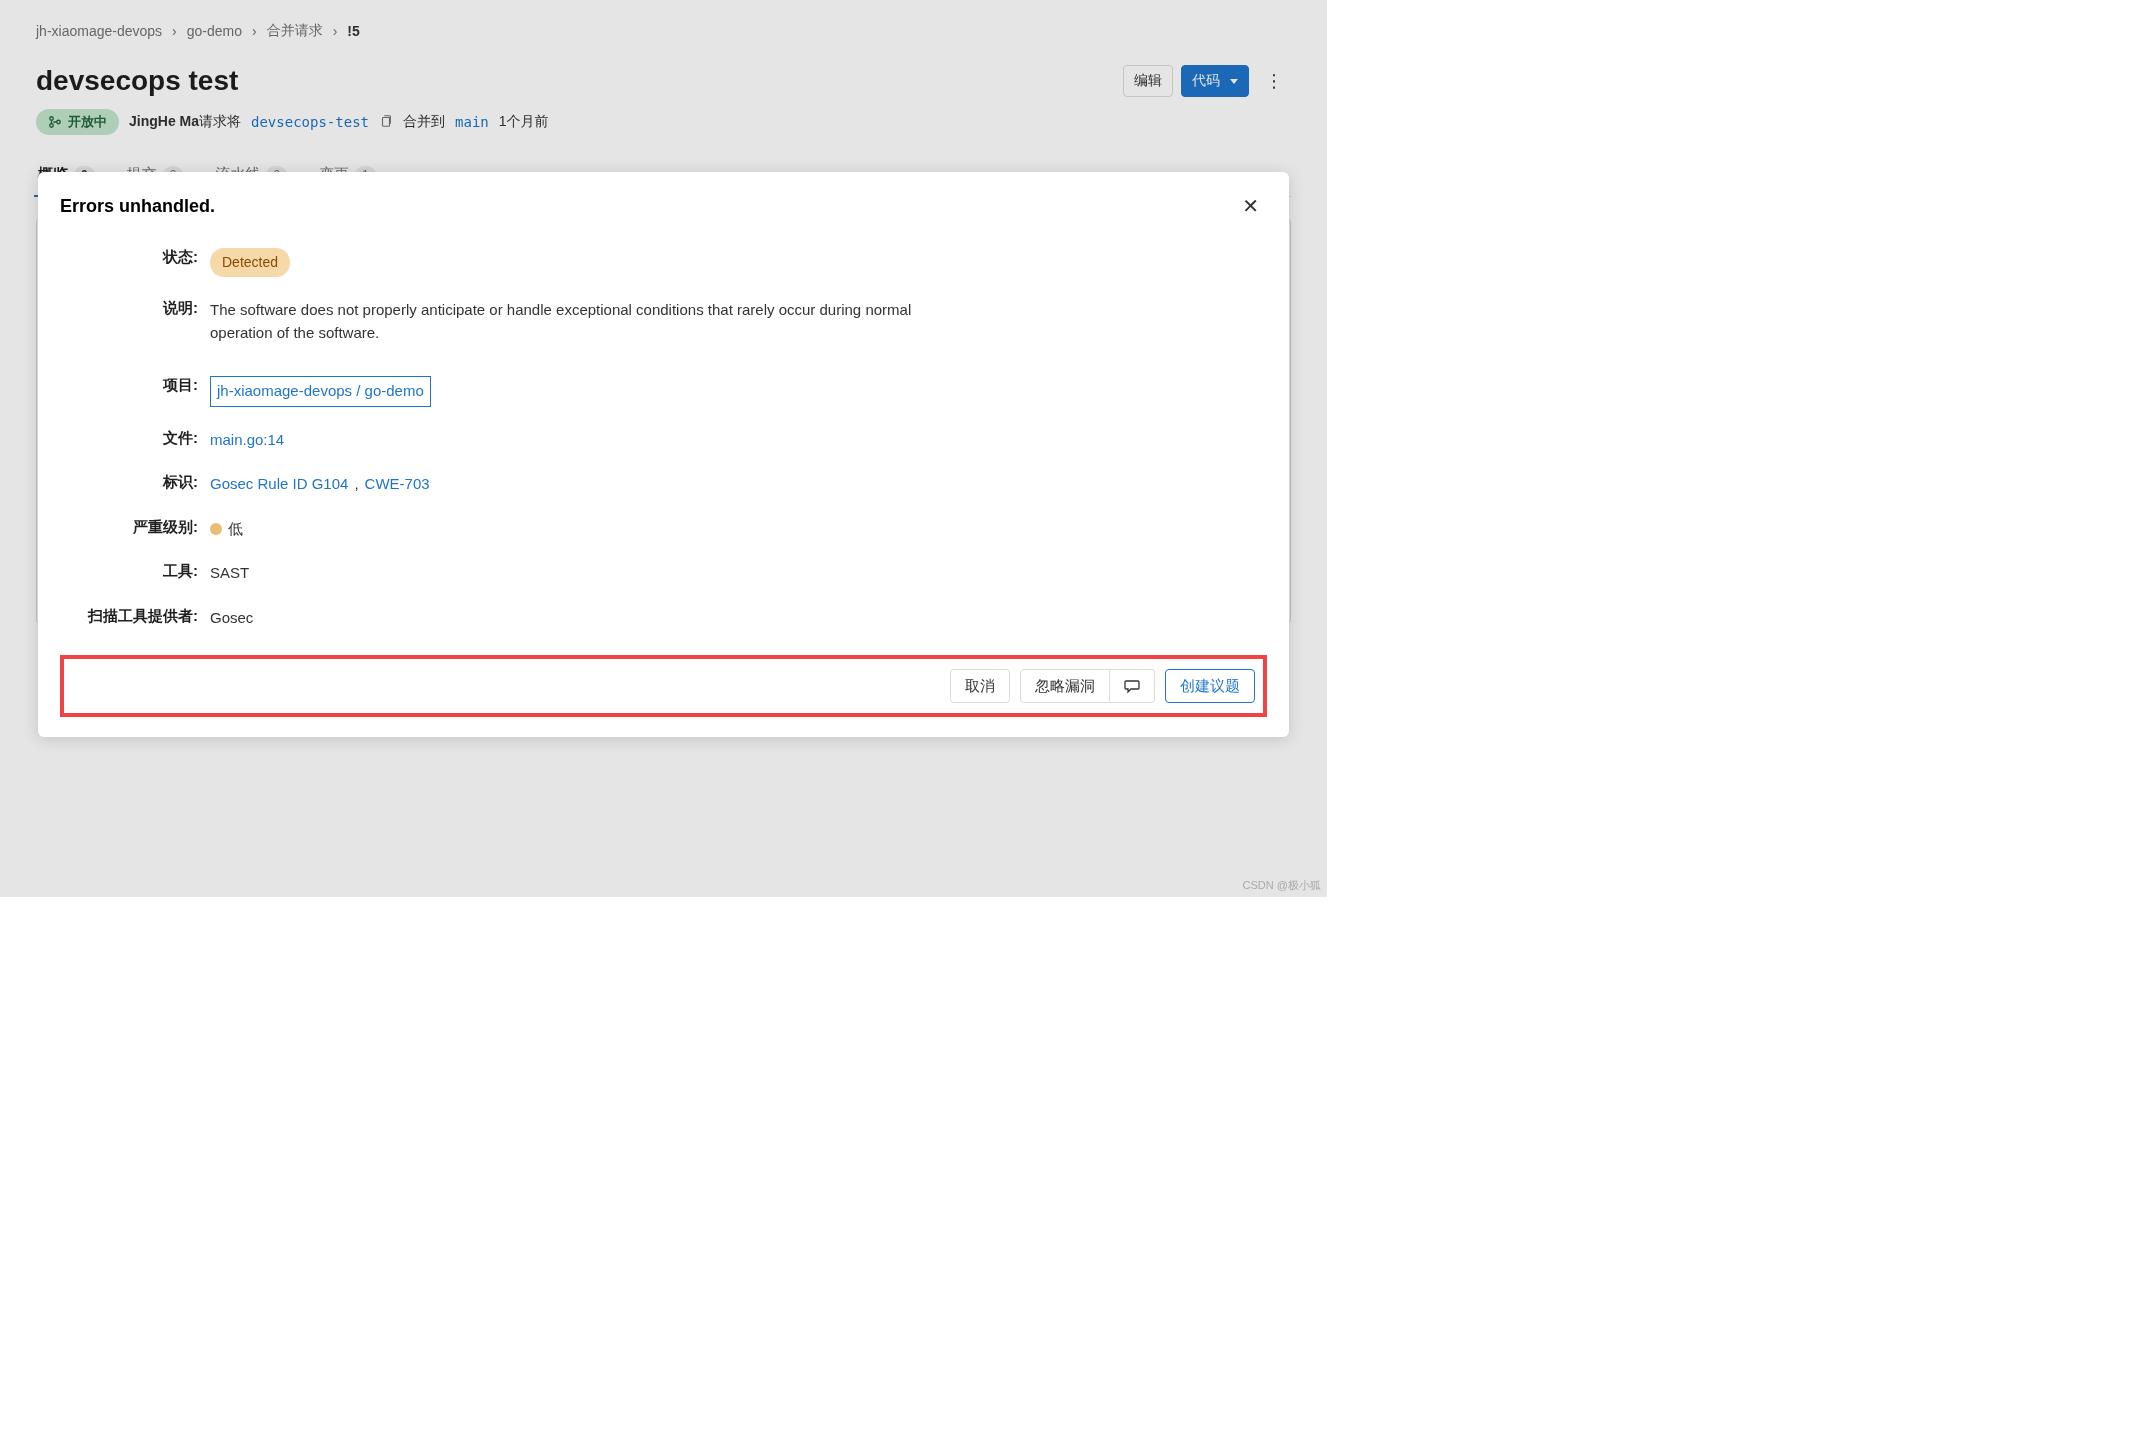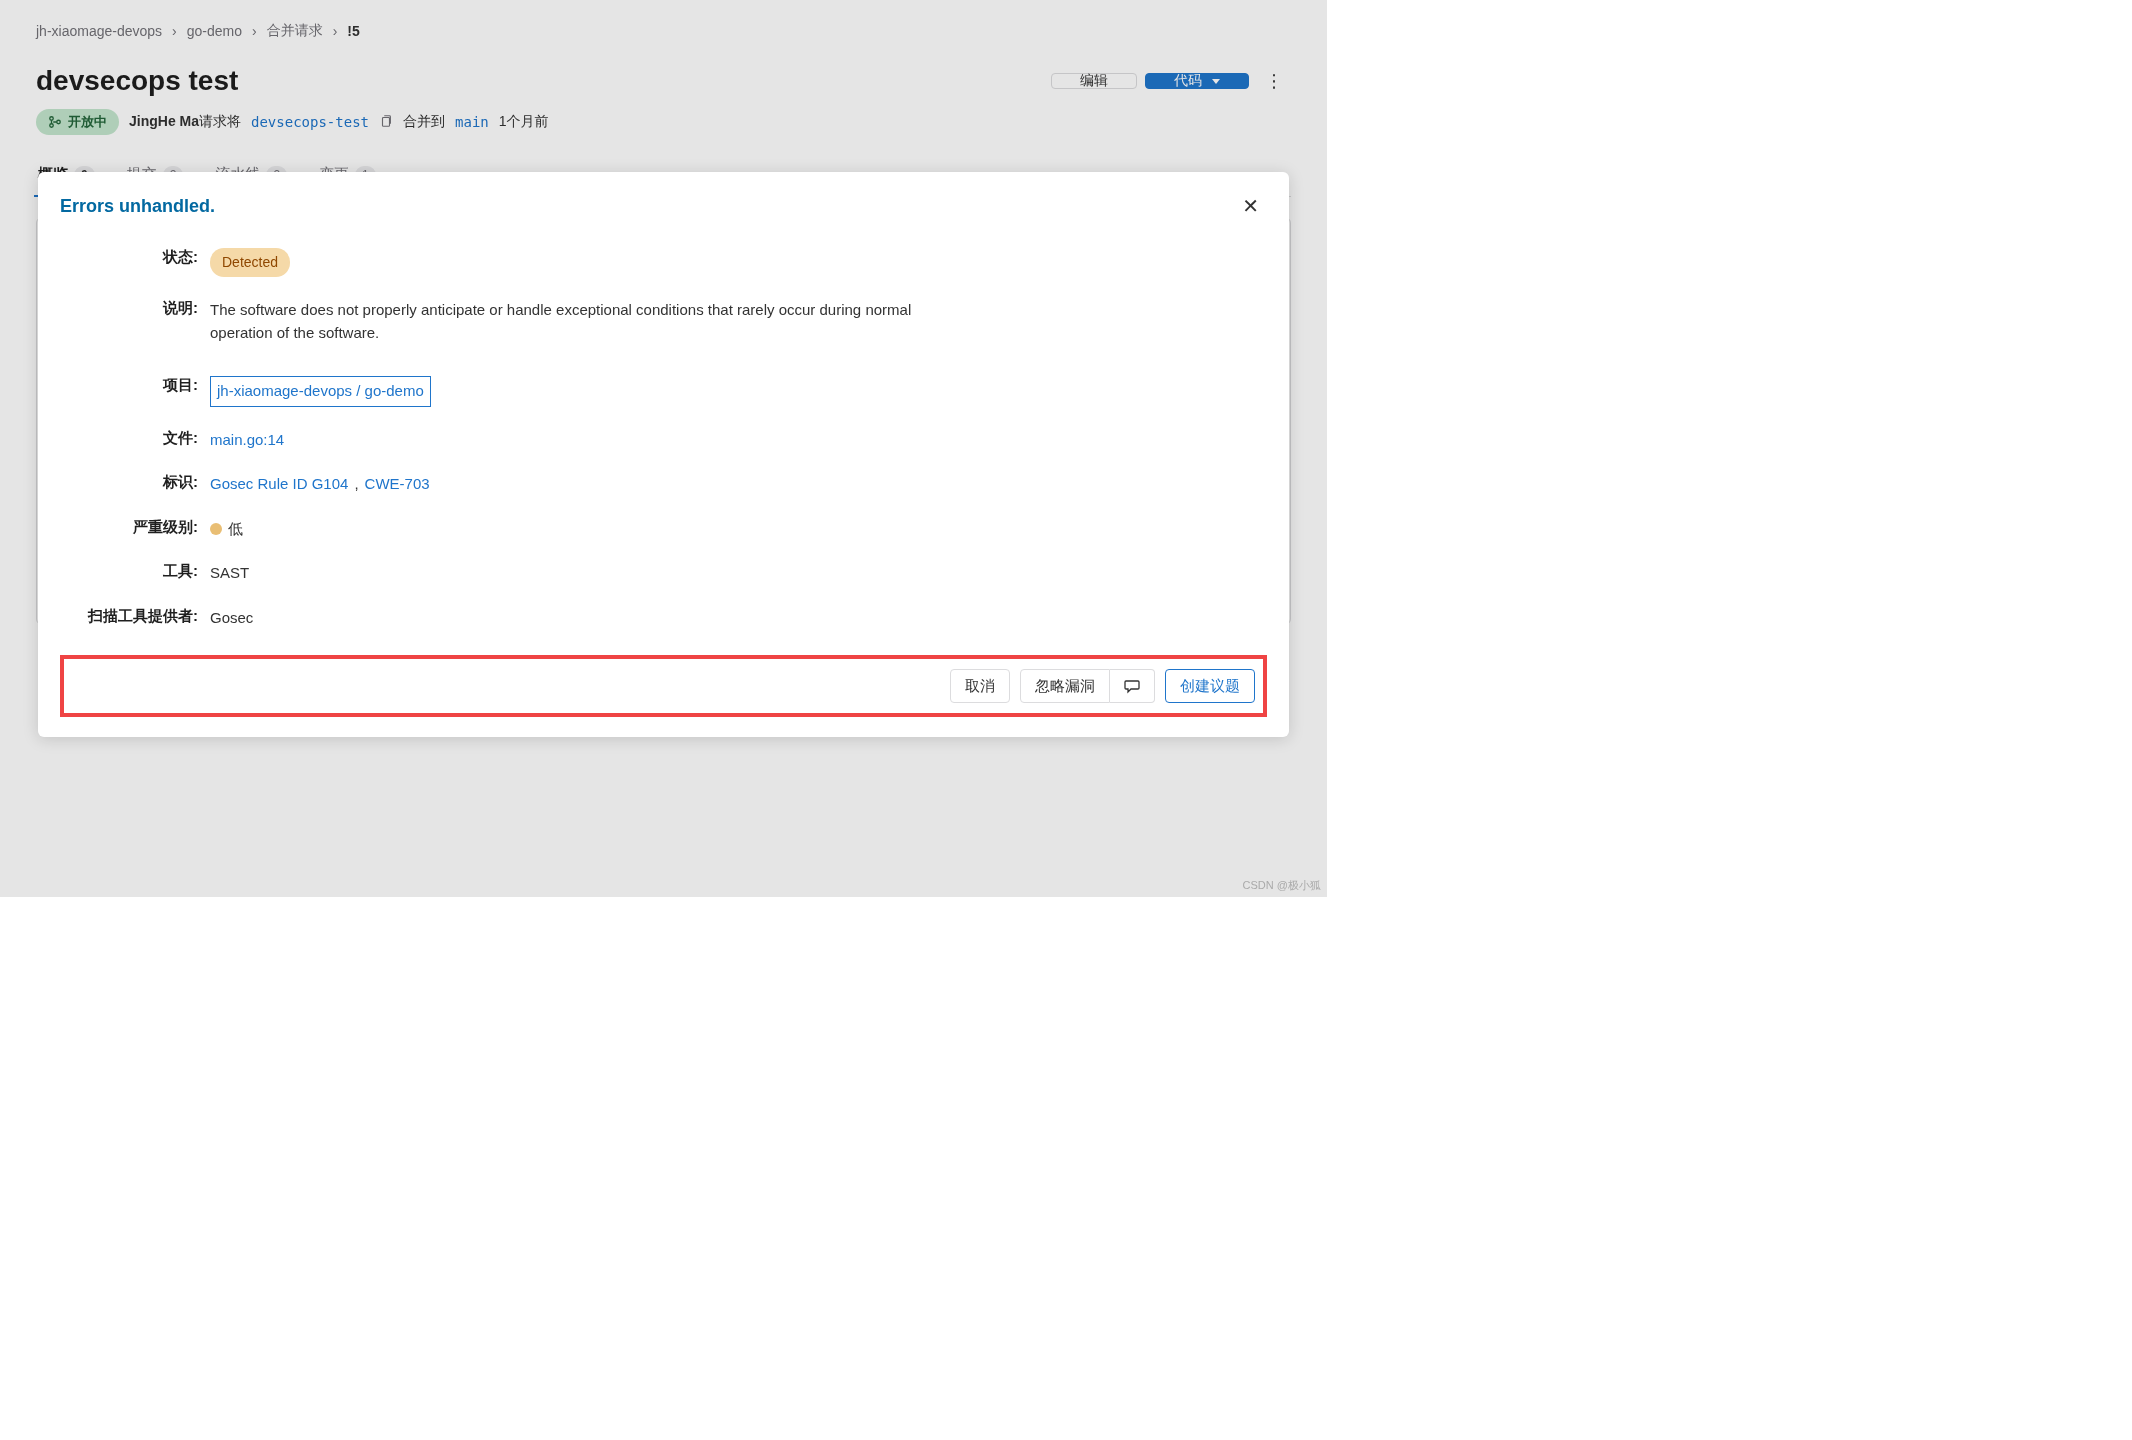--- a/index.html
+++ b/index.html
@@ -47,25 +47,25 @@
     .title { font-size: 28px; font-weight: 700; color: #1f1f1f; }
     .title-actions { display: flex; align-items: center; gap: 8px; }
     .btn {
       display: inline-flex;
       align-items: center;
       justify-content: center;
       border: 1px solid #dcdcde;
       background: #fff;
       color: #333;
       border-radius: 4px;
-      padding: 6px 28px;
+      padding: 6px 10px;
       font-size: 14px;
       cursor: pointer;
       gap: 6px;
-      height: 16px;
+      height: 32px;
     }
     .btn-primary {
       background: #1f75cb;
       border-color: #1f75cb;
       color: #fff;
     }
     .kebab { font-size: 18px; padding: 4px 8px; background: none; border: none; cursor: pointer; color: #333; }
     
     .meta-row { display: flex; align-items: center; gap: 10px; margin-top: 12px; flex-wrap: wrap; }
     .badge-open {
@@ -182,21 +182,21 @@
       left: 38px;
       right: 38px;
       top: 172px;
       background: #fff;
       border-radius: 6px;
       box-shadow: 0 2px 16px rgba(0,0,0,0.15);
       pointer-events: auto;
       padding: 18px 22px 20px 22px;
     }
     .modal-header { display: flex; justify-content: space-between; align-items: center; }
-    .modal-title { font-size: 18px; font-weight: 700; color: #0369a1; }
+    .modal-title { font-size: 18px; font-weight: 700; color: #000000; }
     .close-x { font-size: 20px; color: #333; cursor: pointer; background: none; border: none; padding: 4px 8px; }
     .field-row { display: flex; align-items: flex-start; margin-top: 22px; }
     .field-row.first { margin-top: 26px; }
     .field-label {
       width: 150px;
       text-align: right;
       font-weight: 700;
       color: #1f1f1f;
       font-size: 15px;
       padding-right: 12px;

